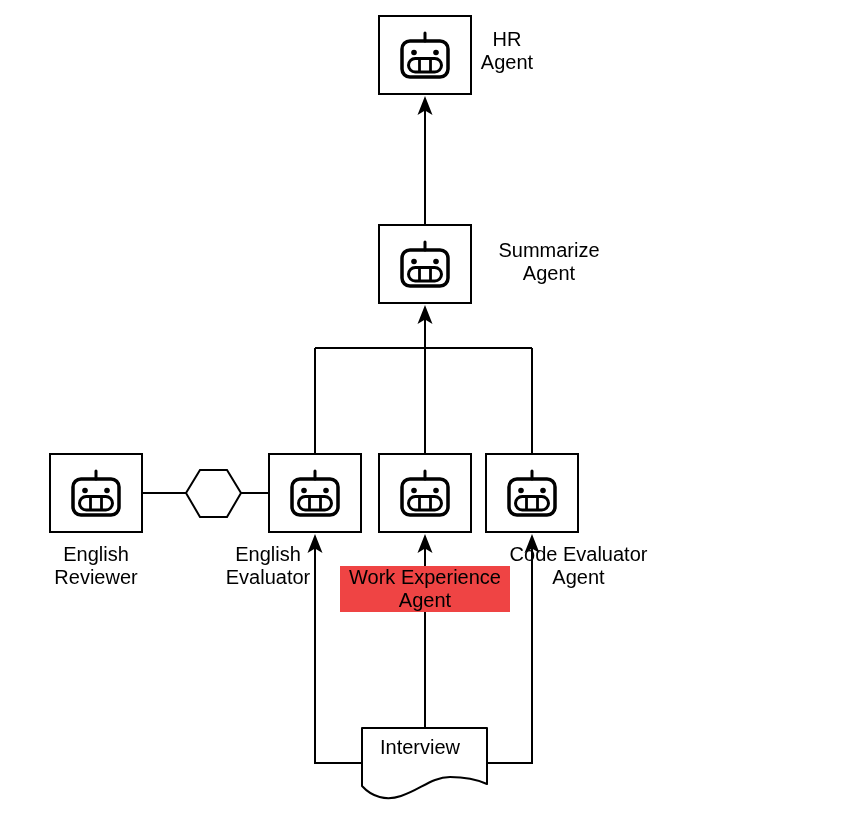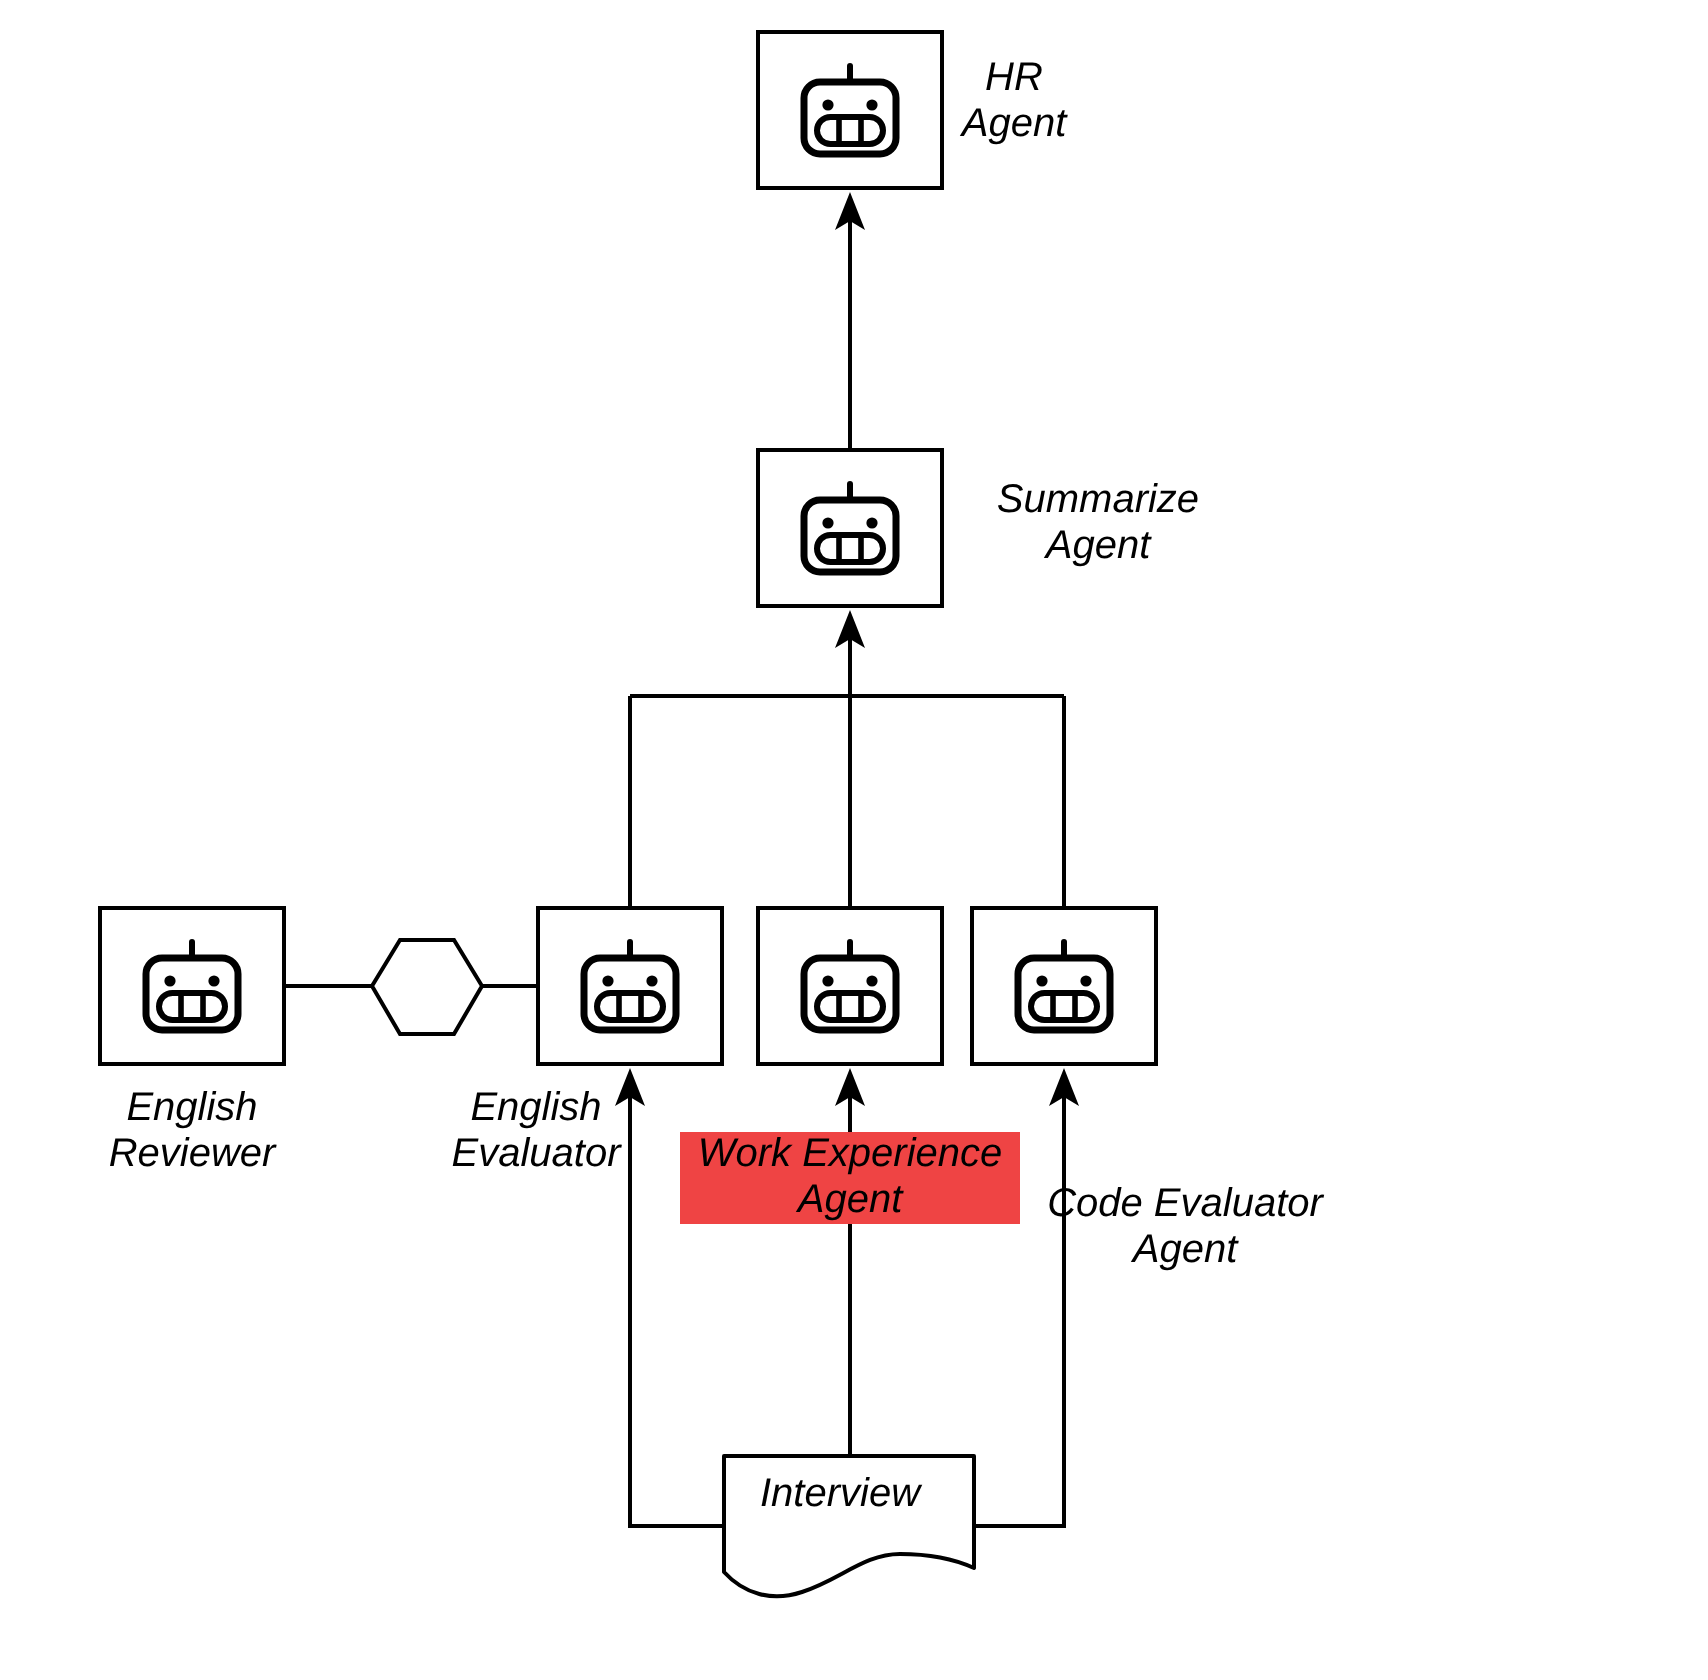--- a/index.html
+++ b/index.html
@@ -36,39 +36,38 @@
     pointer-events: none;
   }
   .label {
     position: absolute;
     z-index: 3;
     font-size: 20px;
     line-height: 23px;
     text-align: center;
     white-space: pre-line;
     color: #000000;
-    font-style: italic;
   }
   .label-bg {
     background: #ef4444;
   }
   
   #n-hr               { left: 378px; top: 15px; }
   #n-summarize        { left: 378px; top: 224px; }
   #n-english-reviewer { left: 49px;  top: 453px; }
   #n-english-evaluator{ left: 268px; top: 453px; }
   #n-work-experience  { left: 378px; top: 453px; }
   #n-code-evaluator   { left: 485px; top: 453px; }
   
   #l-hr                { left: 457px; top: 28px;  width: 100px; }
   #l-summarize         { left: 484px; top: 239px; width: 130px; }
   #l-english-reviewer  { left: 26px;  top: 543px; width: 140px; }
   #l-english-evaluator { left: 198px; top: 543px; width: 140px; }
   #l-work-experience   { left: 340px; top: 566px; width: 170px; }
-  #l-code-evaluator    { left: 520px; top: 543px; width: 145px; margin-top: 48px; }
+  #l-code-evaluator    { left: 506px; top: 543px; width: 145px; }
   #l-interview         { left: 364px; top: 736px; width: 112px; }
 </style>
 </head>
 <body>
 
 <div class="canvas">
 
   <div class="node" id="n-hr">
     <svg width="50" height="48" viewBox="0 0 50 48">
       <line x1="25" y1="2" x2="25" y2="10" stroke="#000" stroke-width="3" stroke-linecap="round"></line>

